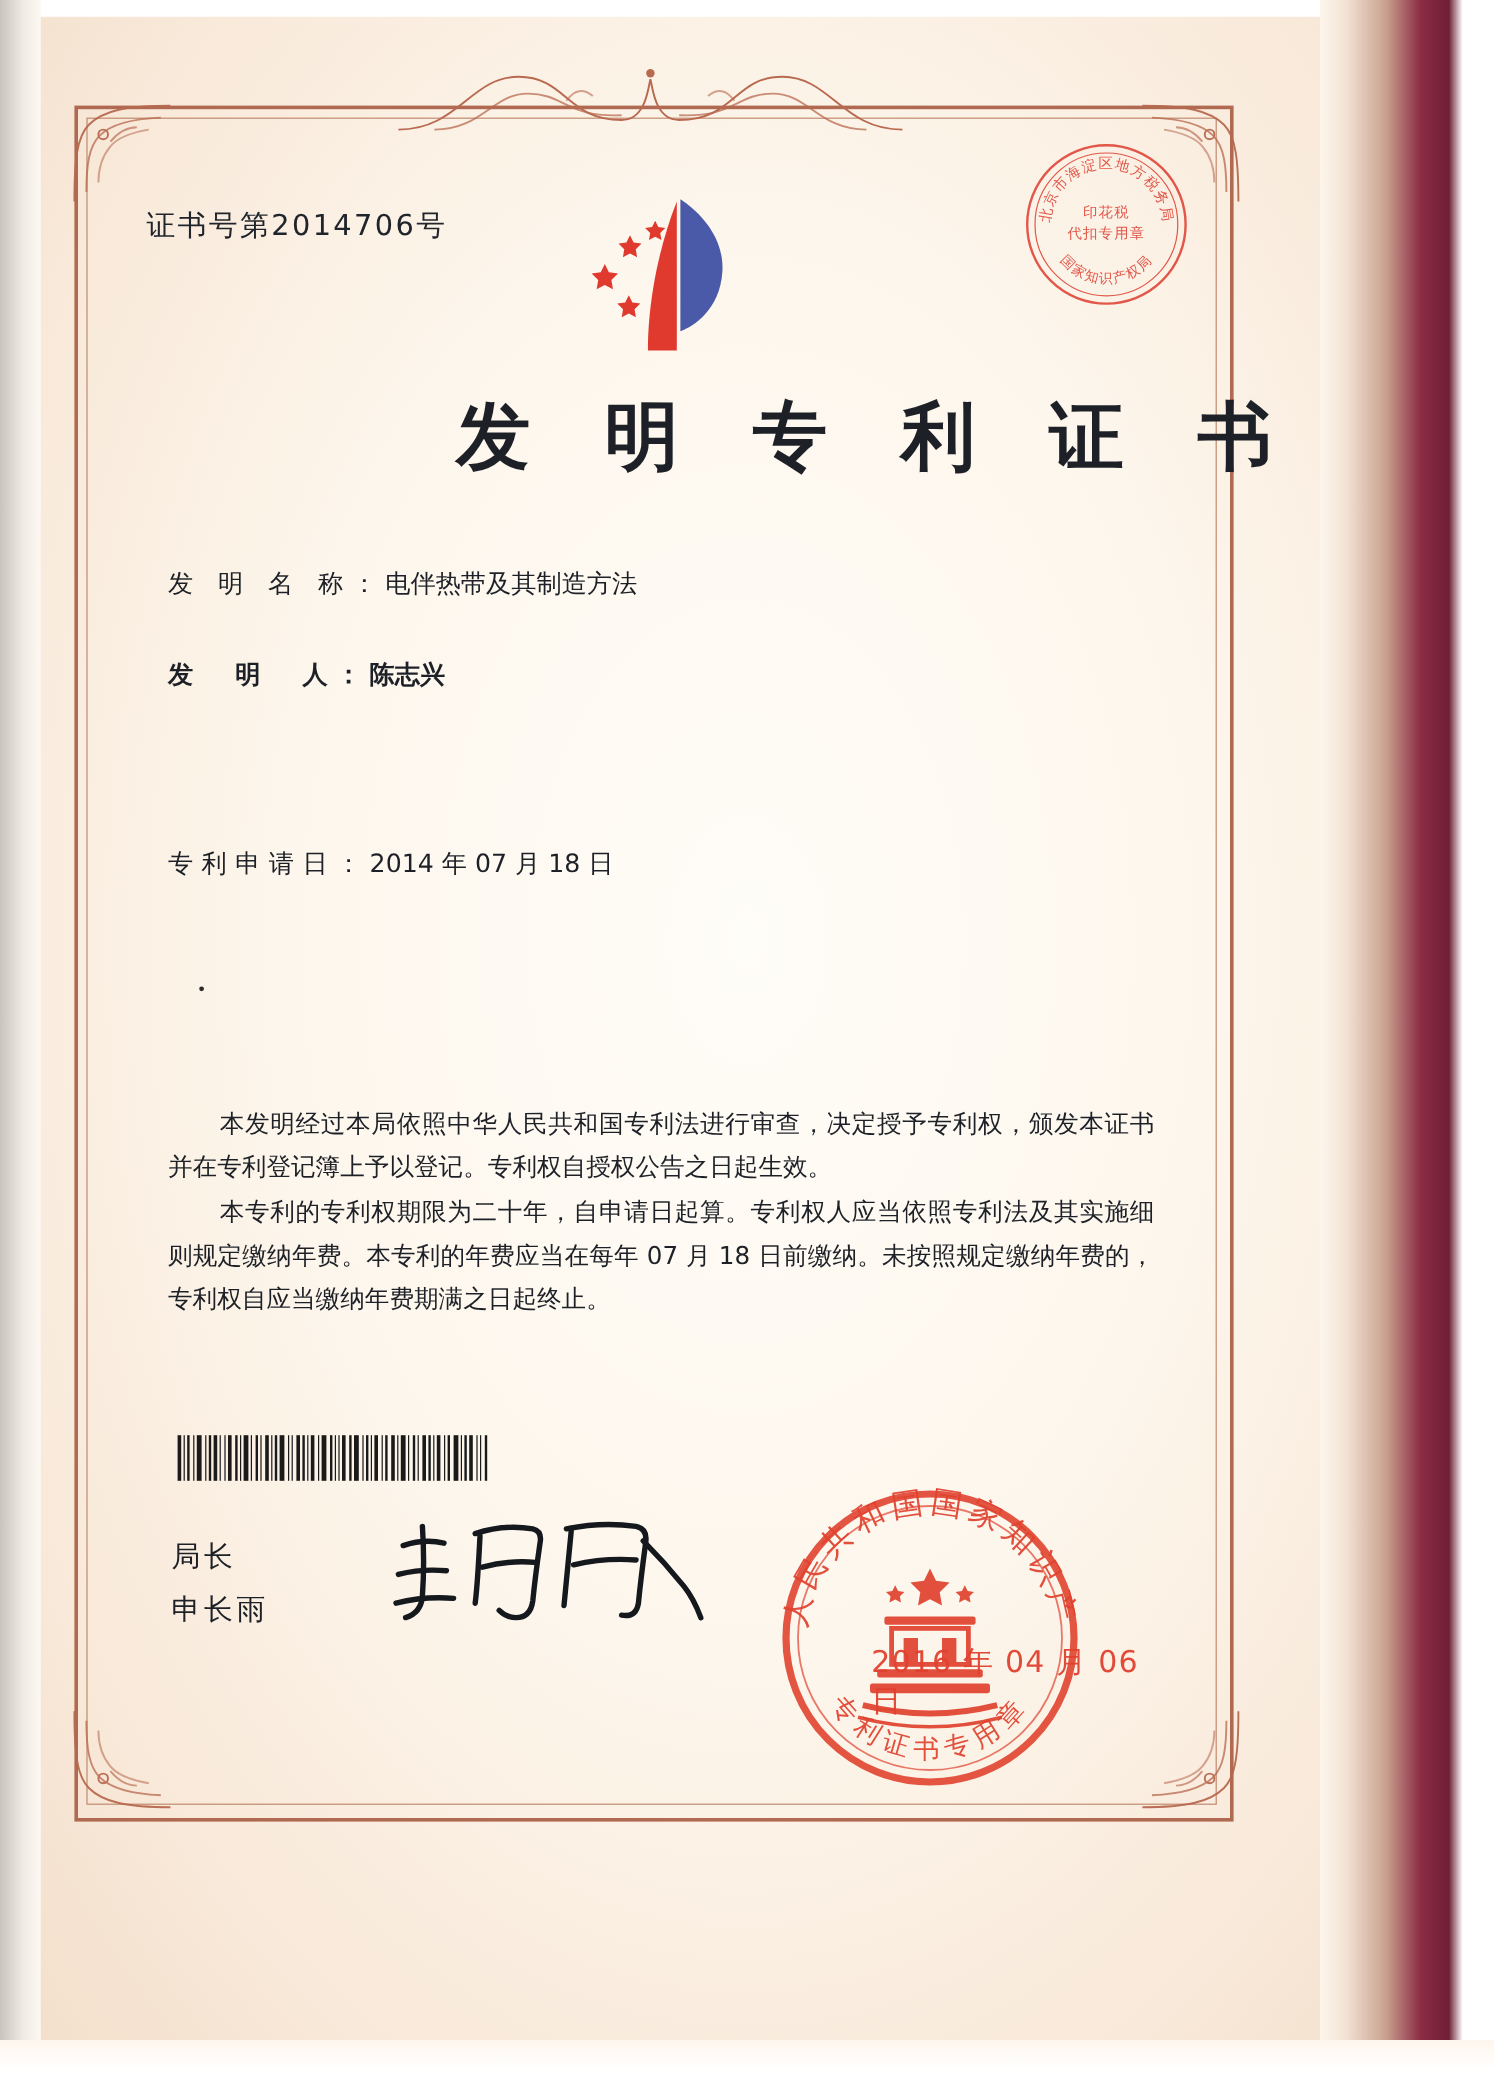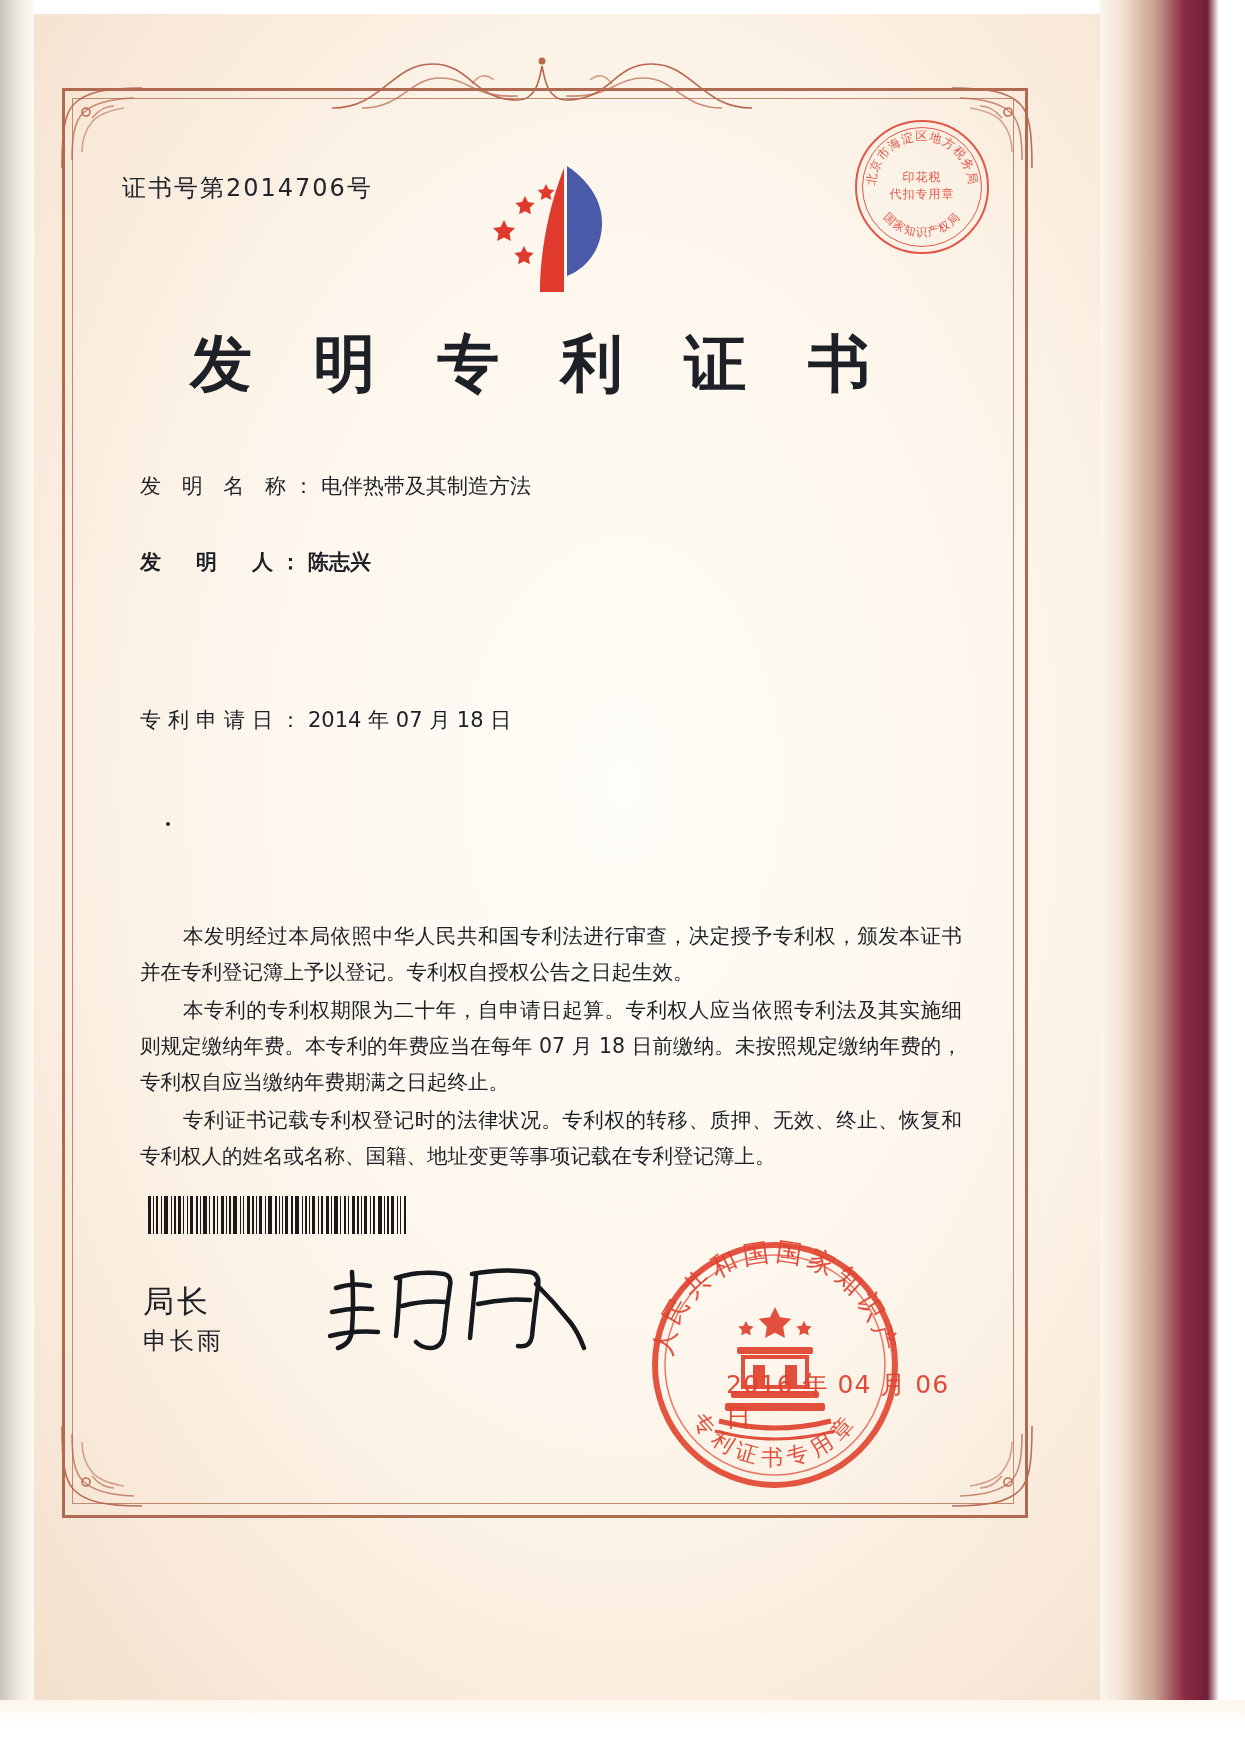--- a/index.html
+++ b/index.html
@@ -81,21 +81,21 @@
     position:absolute;left:0;top:0;width:130px;height:130px;
   }
   .tax-arc svg{width:130px;height:130px;display:block;}
   .tax-lines{
     position:absolute;left:0;top:47px;width:130px;text-align:center;
     font-size:12px;line-height:17px;letter-spacing:1px;color:#e04a3c;
   }
 
   
   .main-title{
-    position:absolute;left:0;top:322px;width:1080px;text-align:center;
+    position:absolute;left:0;top:322px;width:1080px;text-align:right;
     font-size:62px;letter-spacing:20px;font-weight:bold;color:#1d2127;
     font-family:"DejaVu Sans","Liberation Sans",sans-serif;
   }
 
   
   .field{
     position:absolute;left:140px;
     font-size:21px;color:#1d2127;white-space:nowrap;
   }
   .field .lbl{letter-spacing:7px;}
@@ -121,21 +121,21 @@
 
   
   .barcode{
     position:absolute;left:148px;top:1196px;width:285px;height:38px;
     display:flex;align-items:stretch;
   }
   .barcode i{display:block;background:#1a1a1a;height:100%;}
 
   
   .sig-label{
-    position:absolute;left:143px;top:1281px;font-size:31px;letter-spacing:3px;color:#1d2127;
+    position:absolute;left:143px;top:1281px;font-size:24px;letter-spacing:3px;color:#1d2127;
   }
   .sig-name{
     position:absolute;left:143px;top:1325px;font-size:24px;letter-spacing:3px;color:#1d2127;
   }
   .sig-script{
     position:absolute;left:322px;top:1258px;width:270px;height:100px;color:#15181d;
   }
   .sig-script svg{width:100%;height:100%;display:block;}
 
   
@@ -262,21 +262,20 @@
     <span class="lbl">发　明　人：</span><span class="val">陈志兴</span>
   </div>
   <div class="field f4">
     <span class="lbl">专利申请日：</span><span class="val">2014 年 07 月 18 日</span>
   </div>
   <div class="dot-mark"></div>
 
   <div class="body-text">
     <p>本发明经过本局依照中华人民共和国专利法进行审查，决定授予专利权，颁发本证书并在专利登记簿上予以登记。专利权自授权公告之日起生效。</p>
     <p>本专利的专利权期限为二十年，自申请日起算。专利权人应当依照专利法及其实施细则规定缴纳年费。本专利的年费应当在每年 07 月 18 日前缴纳。未按照规定缴纳年费的，专利权自应当缴纳年费期满之日起终止。</p>
-    <p>专利证书记载专利权登记时的法律状况。专利权的转移、质押、无效、终止、恢复和专利权人的姓名或名称、国籍、地址变更等事项记载在专利登记簿上。</p>
   </div>
 
   <div class="barcode" id="barcode">
       <i style="width:3px"></i>
       <i style="width:2px;background:transparent"></i>
       <i style="width:1px"></i>
       <i style="width:2px;background:transparent"></i>
       <i style="width:2px"></i>
       <i style="width:3px;background:transparent"></i>
       <i style="width:1px"></i>

